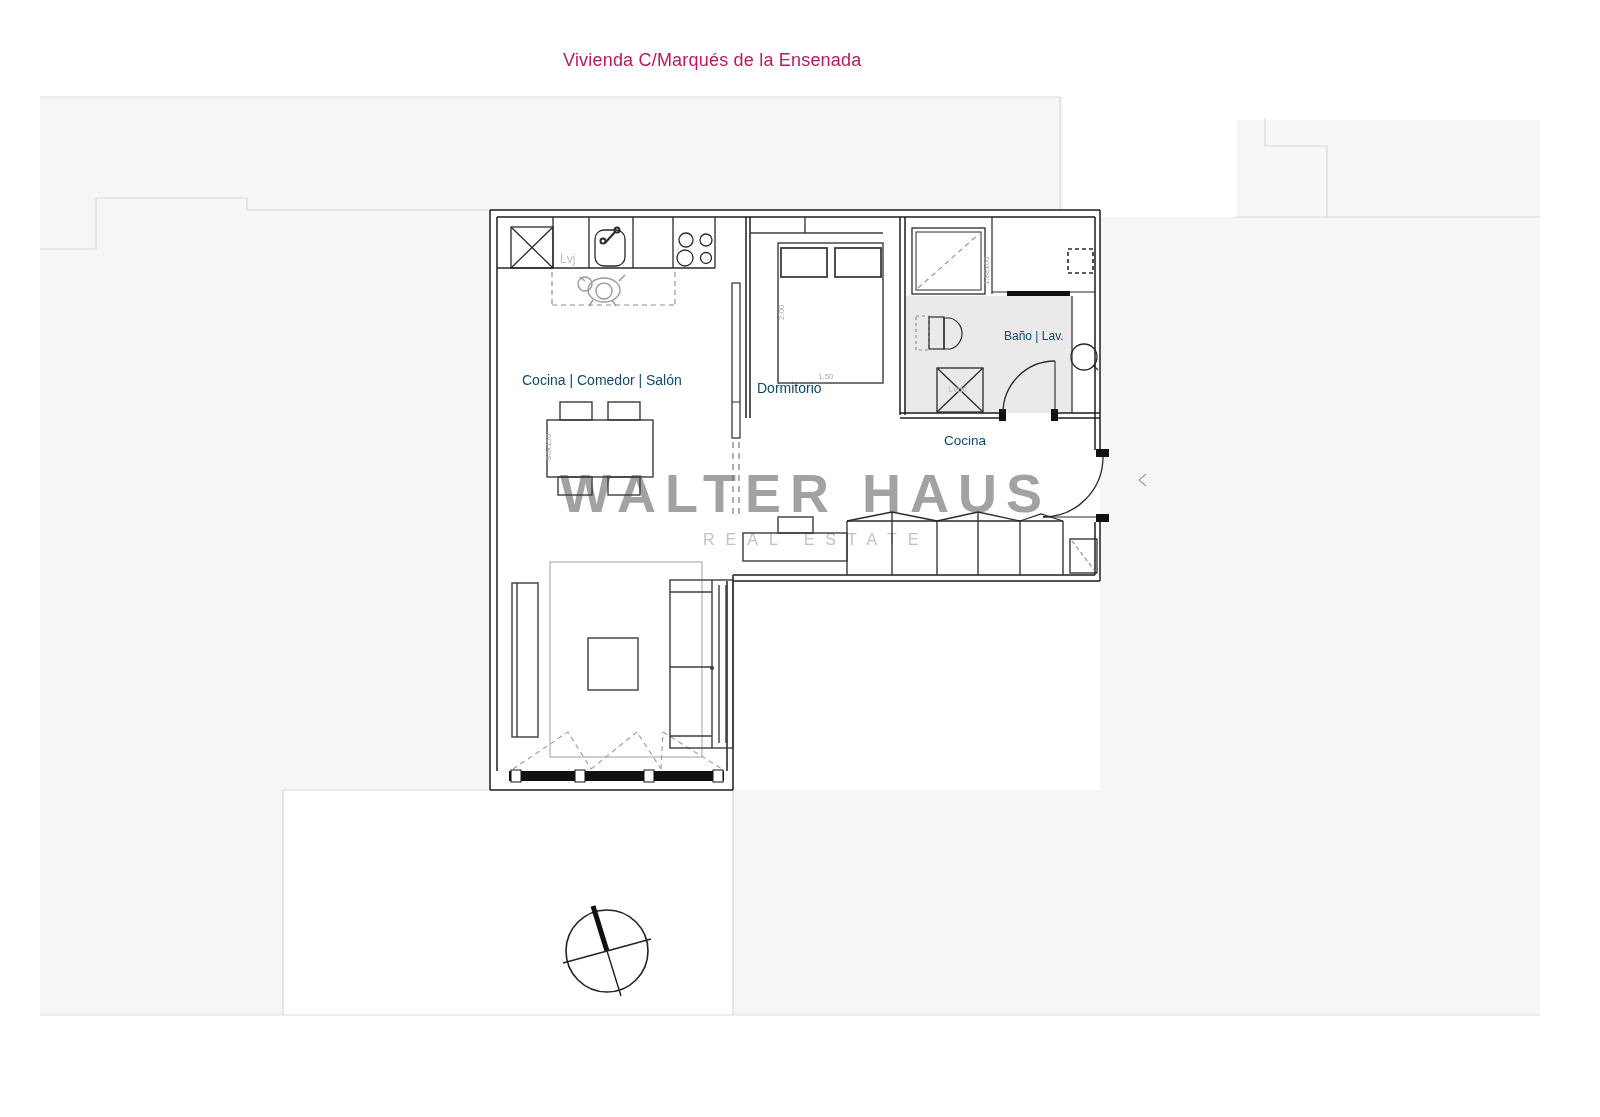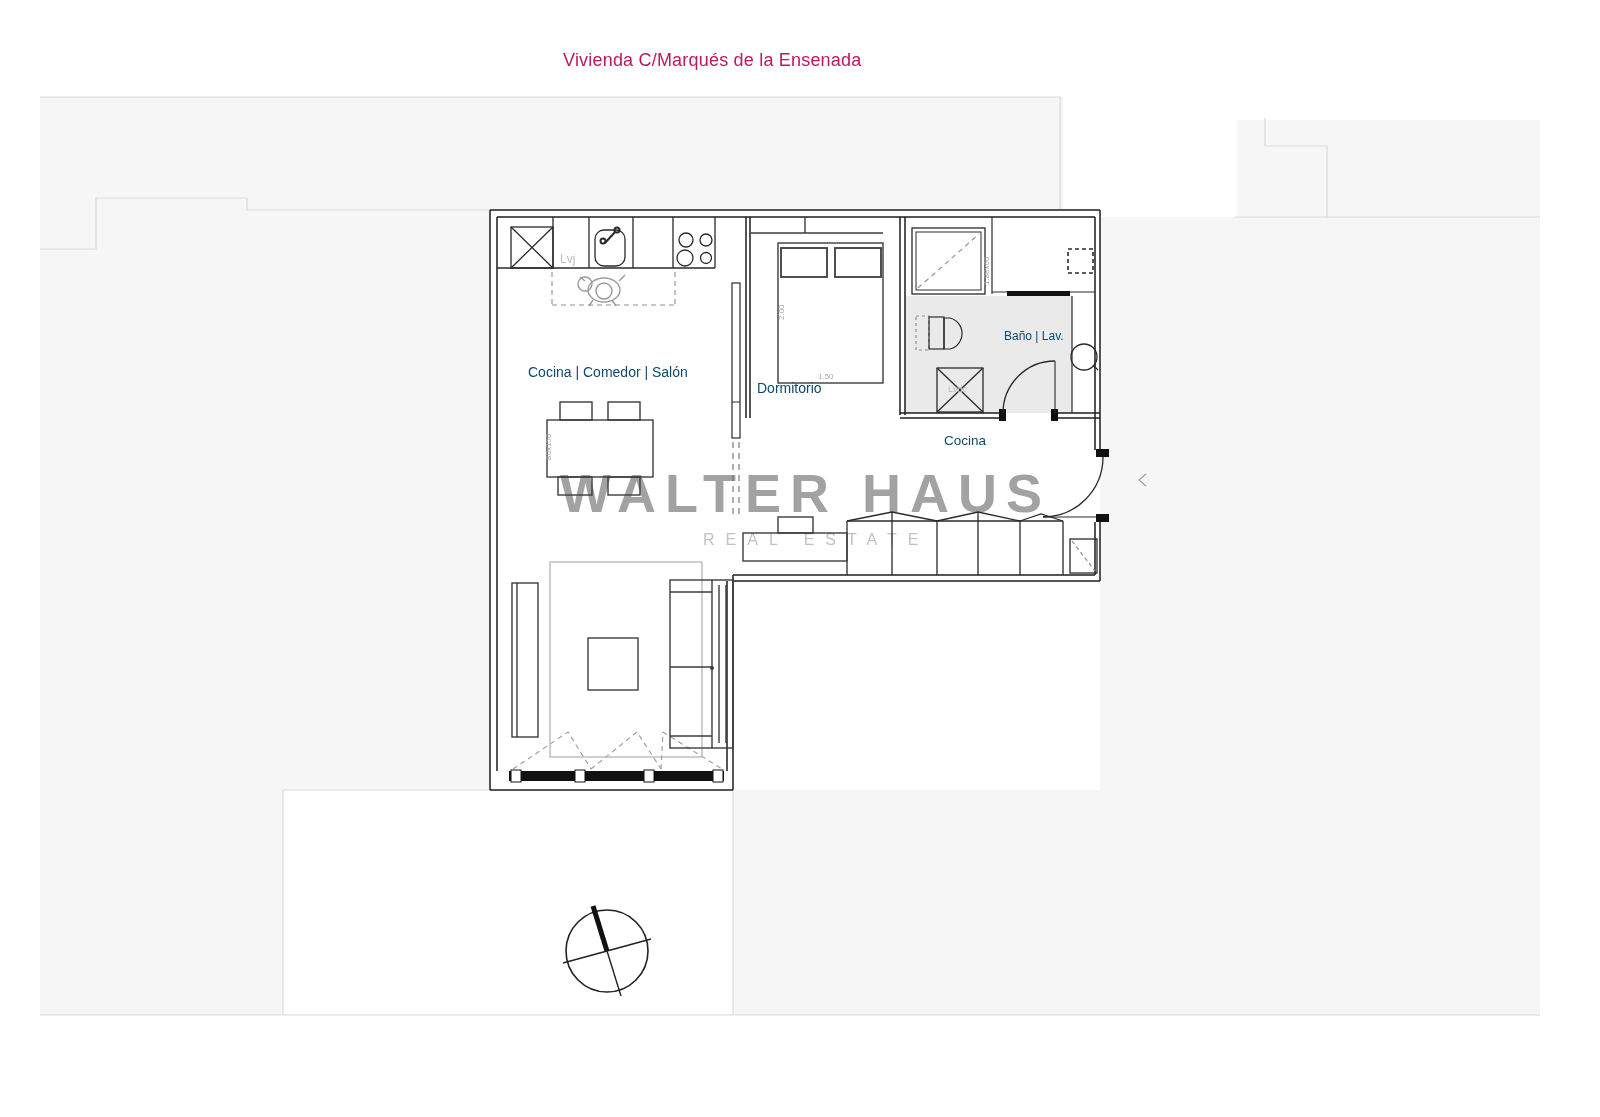--- a/index.html
+++ b/index.html
@@ -234,21 +234,21 @@
     <g>
       <circle cx="607" cy="951" r="41" fill="none" stroke="#222222" stroke-width="1.6"></circle>
       <line x1="593" y1="906" x2="607" y2="951" stroke="#111111" stroke-width="5"></line>
       <line x1="607" y1="951" x2="621" y2="996" stroke="#222222" stroke-width="1.4"></line>
       <line x1="563" y1="963" x2="651" y2="939" stroke="#222222" stroke-width="1.4"></line>
     </g>
   </svg>
 
   <div class="lbl title" style="left:563px;top:50px;">Vivienda C/Marqués de la Ensenada</div>
 
-  <div class="lbl room" style="left:522px;top:364px;margin-left:6px;">Cocina | Comedor | Salón</div>
+  <div class="lbl room" style="left:522px;top:372px;">Cocina | Comedor | Salón</div>
   <div class="lbl room" style="left:757px;top:380px;">Dormitorio</div>
   <div class="lbl small-room" style="left:1004px;top:329px;">Baño | Lav.</div>
   <div class="lbl room" style="left:944px;top:433px;font-size:13.5px;">Cocina</div>
 
   <div class="lbl dim rot" style="left:777px;top:320px;">2.00</div>
   <div class="lbl dim" style="left:818px;top:372px;">1.50</div>
   <div class="lbl dim rot" style="left:544px;top:460px;">80x150</div>
   <div class="lbl dim rot" style="left:982px;top:285px;">1.88x60</div>
   <div class="lbl appl" style="left:560px;top:252px;">Lvj</div>
   <div class="lbl appl" style="left:948px;top:384px;font-size:9px;">Lvdc</div>

